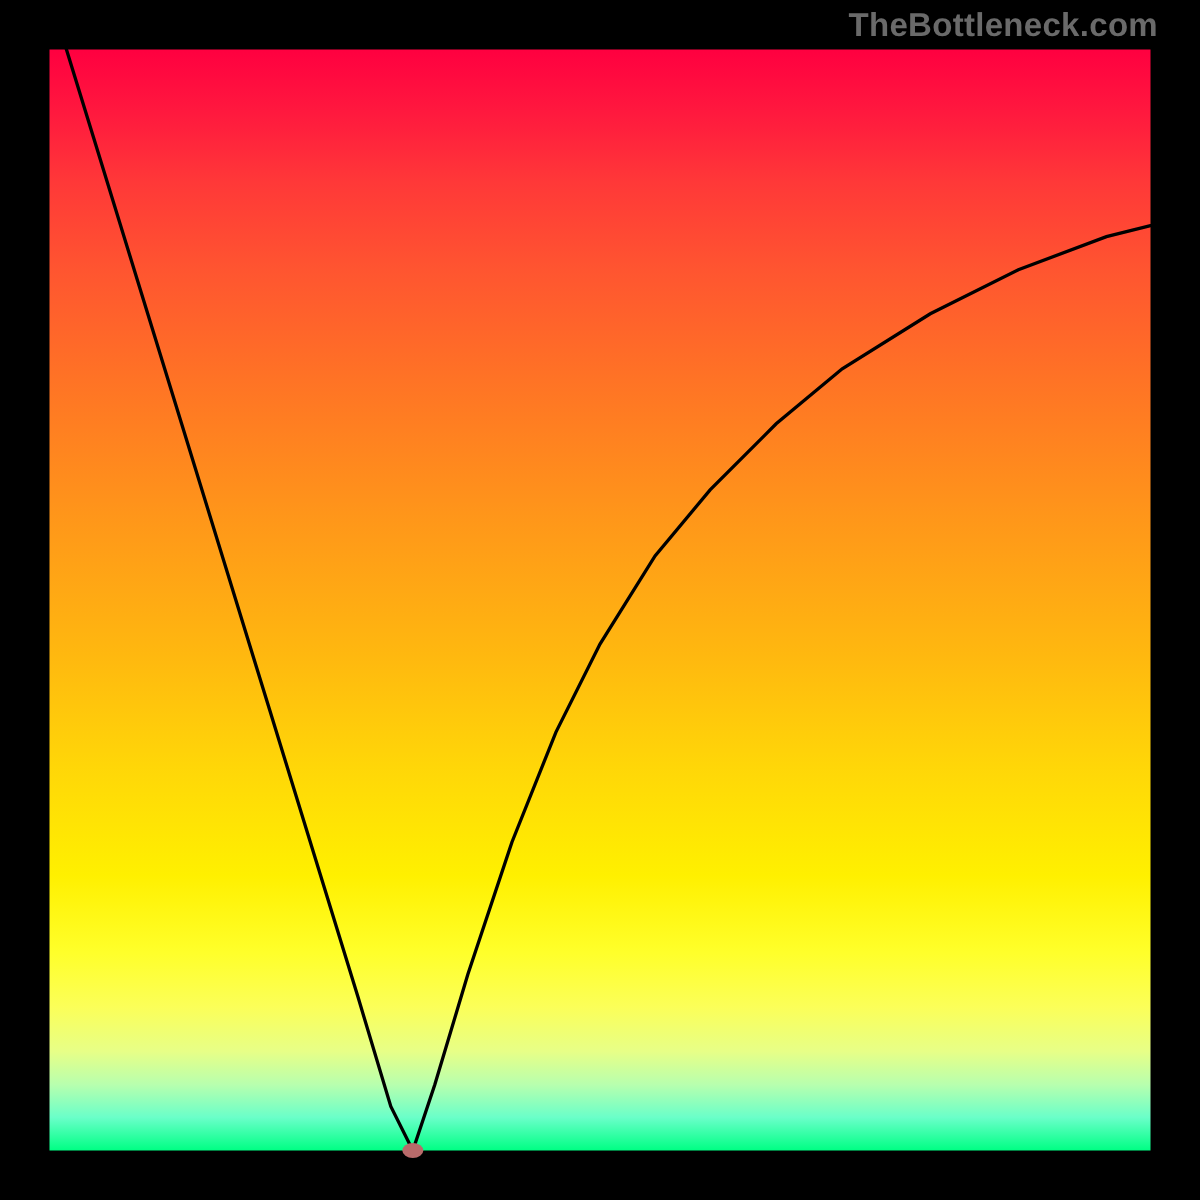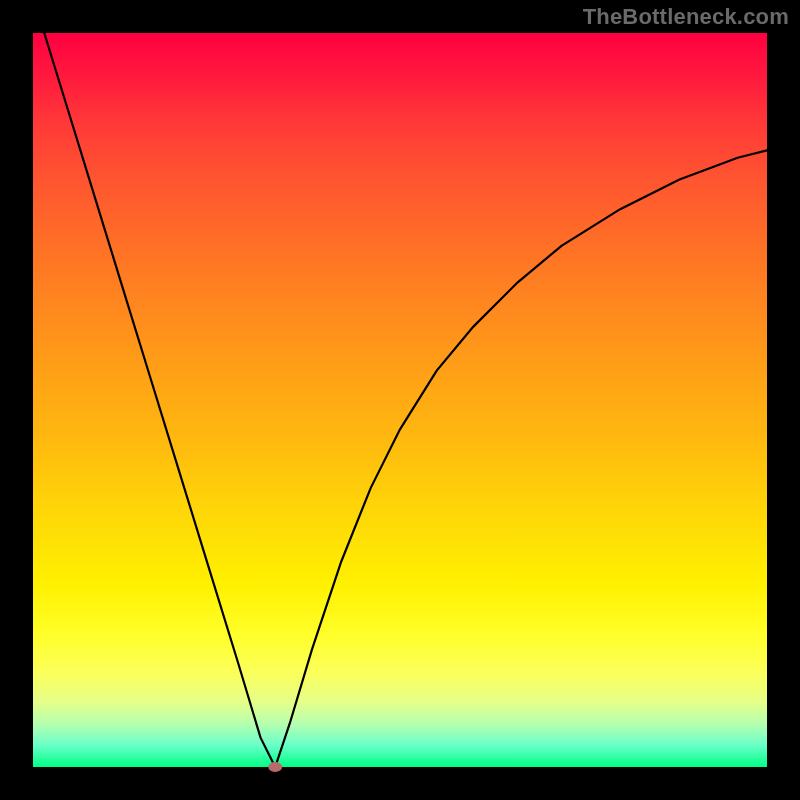--- a/index.html
+++ b/index.html
@@ -13,21 +13,21 @@
   }
   .frame {
     position: relative;
     width: 800px;
     height: 800px;
     background: #000;
   }
   .watermark {
     position: absolute;
     top: 4px;
-    right: 11px;
+    right: 28px;
     color: #6a6a6a;
     font-size: 22px;
     font-weight: 600;
     letter-spacing: 0.2px;
     user-select: none;
   }
   .plot-area {
     position: absolute;
     left: 33px;
     top: 33px;

